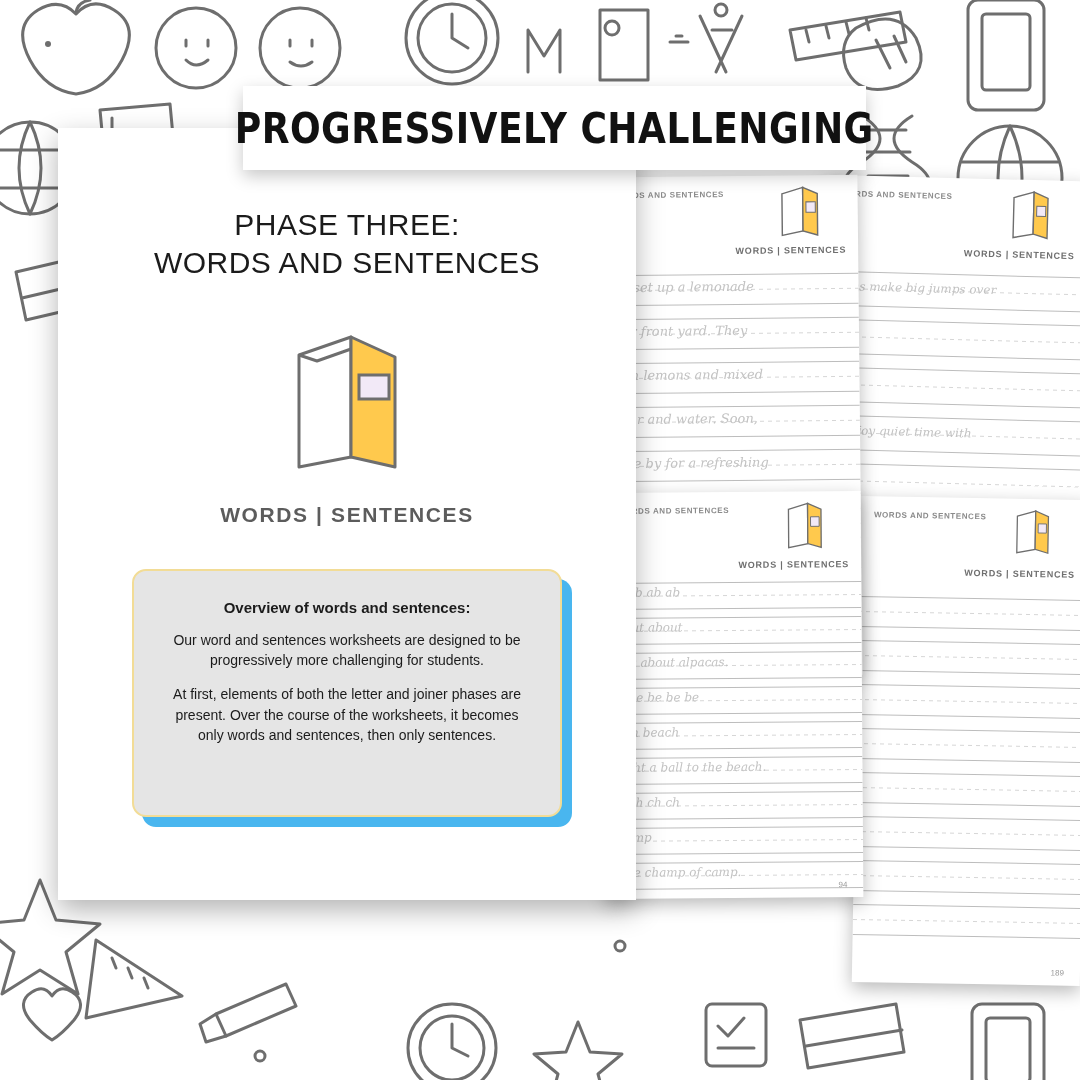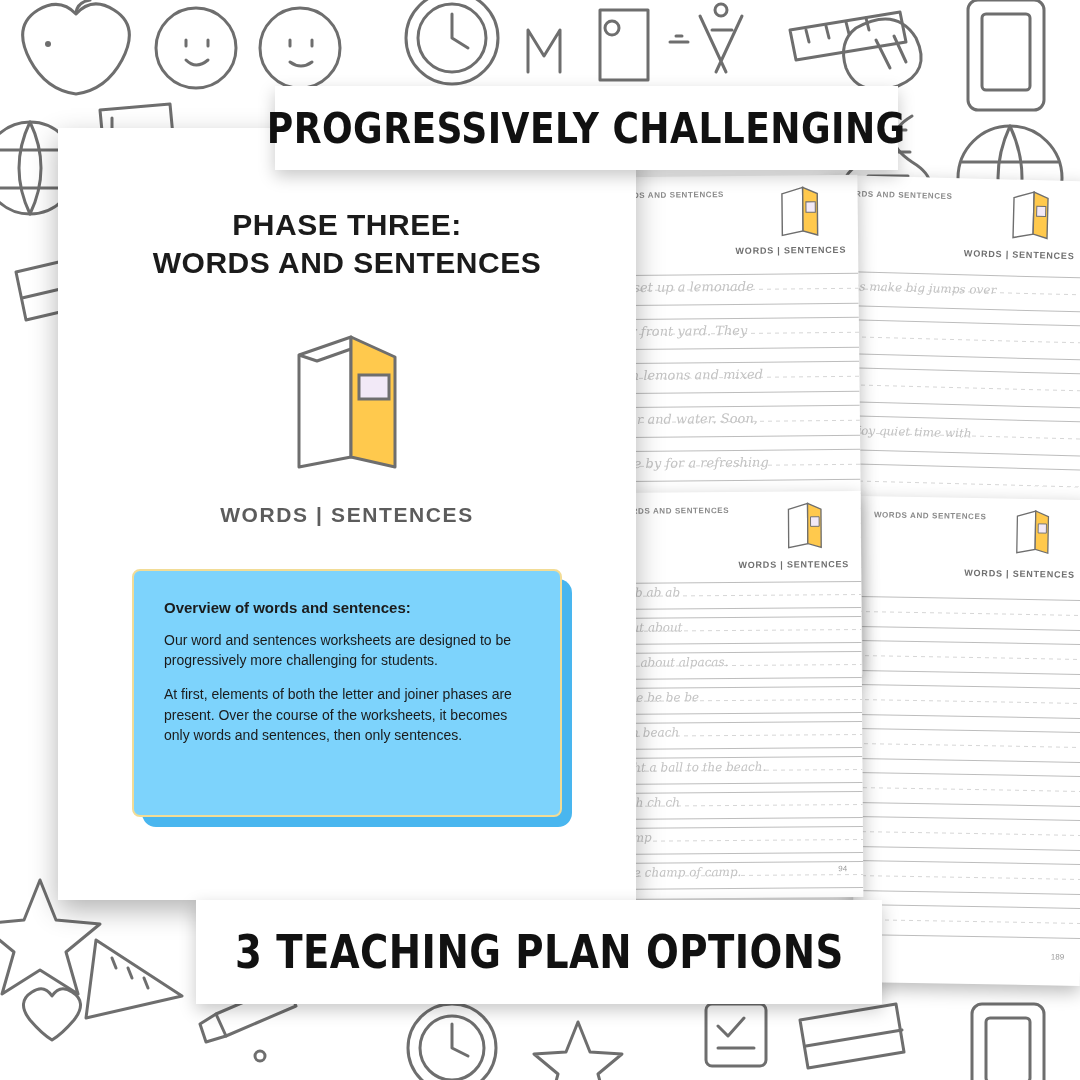--- a/index.html
+++ b/index.html
@@ -94,41 +94,41 @@
     position: absolute;
     left: 6px;
     font-family: "DejaVu Serif", serif;
     font-style: italic;
     color: #c3c3c3;
     white-space: nowrap;
   }
   .pagenum {
     position: absolute;
     right: 16px;
-    bottom: 24px;
+    bottom: 8px;
     font-size: 8px;
     color: #9a9a9a;
     margin-top: 48px;
   }
 
   
   .card {
     position: absolute;
     left: 58px;
     top: 128px;
     width: 578px;
     height: 772px;
     background: #ffffff;
     box-shadow: 0 10px 26px rgba(0,0,0,0.30);
   }
   .card-title {
     margin: 78px 0 0 0;
     text-align: center;
     font-size: 30px;
-    font-weight: bold;
+    font-weight: normal;
     letter-spacing: 0.5px;
     color: #1b1b1b;
     line-height: 1.28;
   }
   .card-book {
     margin: 34px auto 0 auto;
     width: 160px;
   }
   .card-sub {
     margin: 22px 0 0 0;
@@ -150,24 +150,25 @@
     width: 430px;
     height: 248px;
     background: #49b6ef;
     border-radius: 14px;
   }
   .overview {
     position: relative;
     width: 430px;
     height: 248px;
     box-sizing: border-box;
-    background: #7dd3fc;
+    background: #e5e5e5;
     border: 2px solid #f2dc96;
-    border-radius: 8px;
+    border-radius: 14px;
     padding: 28px 30px;
+    text-align: center;
   }
   .overview h3 {
     margin: 0 0 14px 0;
     font-size: 15px;
     font-weight: bold;
     color: #1b1b1b;
   }
   .overview p {
     margin: 0 0 14px 0;
     font-size: 14px;
@@ -187,21 +188,21 @@
   }
   .banner span {
     font-family: "DejaVu Sans", sans-serif;
     font-weight: bold;
     color: #111111;
     letter-spacing: 0.5px;
     transform: scaleX(0.84);
     transform-origin: center;
     white-space: nowrap;
   }
-  .banner-top { left: 243px; top: 86px; width: 623px; height: 84px; margin-left: 32px; }
+  .banner-top { left: 243px; top: 86px; width: 623px; height: 84px; }
   .banner-top span { font-size: 43px; }
   .banner-bot { left: 196px; top: 900px; width: 686px; height: 104px; }
   .banner-bot span { font-size: 46px; }
 </style>
 </head>
 <body>
 
 <div class="stage">
 
   <div class="doodle-bg">
@@ -567,17 +568,14 @@
         <h3>Overview of words and sentences:</h3>
         <p>Our word and sentences worksheets are designed to be progressively more challenging for students.</p>
         <p>At first, elements of both the letter and joiner phases are present. Over the course of the worksheets, it becomes only words and sentences, then only sentences.</p>
       </div>
     </div>
   </div>
 
   <div class="banner banner-top">
     <span>PROGRESSIVELY CHALLENGING</span>
   </div>
-  <div class="banner banner-bot">
-    <span>3 TEACHING PLAN OPTIONS</span>
-  </div>
 
 </div>
 
 </body></html>

